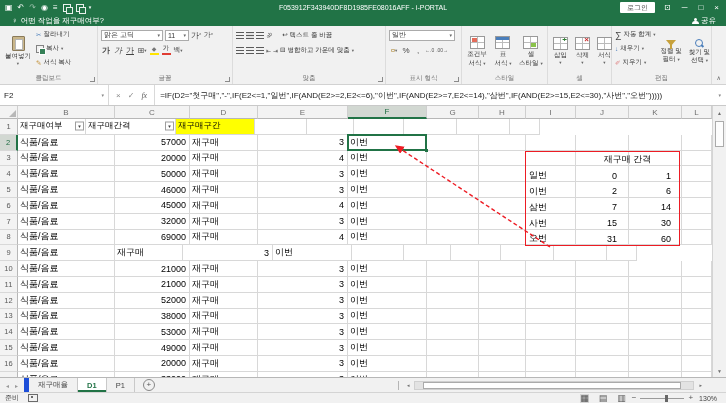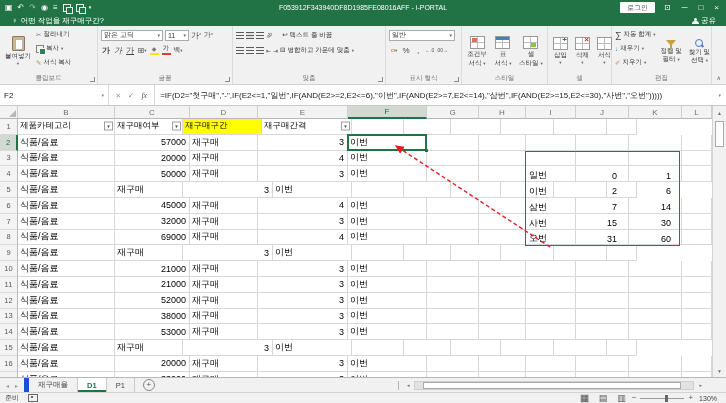--- a/index.html
+++ b/index.html
@@ -155,21 +155,21 @@
         <span>─</span>
         <span>□</span>
         <span>×</span>
       </div>
     </div>
   </div>
 
   <div class="tabrow">
     <div class="tellme">
       <span>♀</span>
-      <span>어떤 작업을 재구매구간?</span>
+      <span>어떤 작업을 재구매여부?</span>
     </div>
     <div class="share">
       <span class="person"></span>
       <span>공유</span>
     </div>
   </div>
 
   <div class="ribbon">
 
     <div class="rgroup" style="width:98px">
@@ -392,24 +392,23 @@
         <div class="ch" style="width: 52px;">G</div>
         <div class="ch" style="width: 47px;">H</div>
         <div class="ch" style="width: 50px;">I</div>
         <div class="ch" style="width: 53px;">J</div>
         <div class="ch" style="width: 53px;">K</div>
         <div class="ch" style="width: 30px;">L</div>
       </div>
     <div class="gridrows" id="gridrows">
         <div class="grow">
           <div class="rn">1</div>
-          <div class="cell hdrcell" style="width: 97px;">제품카테고리<span class="filterbtn">▼</span></div>
           <div class="cell hdrcell" style="width: 68px;">재구매여부<span class="filterbtn">▼</span></div>
+          <div class="cell hdrcell" style="width: 90px;">재구매간격<span class="filterbtn">▼</span></div>
           <div class="cell hdrcell f1" style="width: 79px;">재구매구간</div>
-          <div class="cell hdrcell" style="width: 90px;">재구매간격<span class="filterbtn">▼</span></div>
           <div class="cell " style="width: 52px;"></div>
           <div class="cell " style="width: 47px;"></div>
           <div class="cell " style="width: 50px;"></div>
           <div class="cell " style="width: 53px;"></div>
           <div class="cell " style="width: 53px;"></div>
           <div class="cell " style="width: 30px;"></div>
         </div>
         <div class="grow">
           <div class="rn sel">2</div>
           <div class="cell " style="width: 97px;">식품/음료</div>
@@ -448,20 +447,21 @@
           <div class="cell " style="width: 52px;"></div>
           <div class="cell " style="width: 47px;"></div>
           <div class="cell " style="width: 50px;"></div>
           <div class="cell " style="width: 53px;"></div>
           <div class="cell " style="width: 53px;"></div>
           <div class="cell " style="width: 30px;"></div>
         </div>
         <div class="grow">
           <div class="rn">5</div>
           <div class="cell " style="width: 97px;">식품/음료</div>
+          <div class="cell num" style="width: 75px;">46000</div>
           <div class="cell " style="width: 68px;">재구매</div>
           <div class="cell num" style="width: 90px;">3</div>
           <div class="cell " style="width: 79px;">이번</div>
           <div class="cell " style="width: 52px;"></div>
           <div class="cell " style="width: 47px;"></div>
           <div class="cell " style="width: 50px;"></div>
           <div class="cell " style="width: 53px;"></div>
           <div class="cell " style="width: 53px;"></div>
           <div class="cell " style="width: 30px;"></div>
         </div>
@@ -586,20 +586,21 @@
           <div class="cell " style="width: 52px;"></div>
           <div class="cell " style="width: 47px;"></div>
           <div class="cell " style="width: 50px;"></div>
           <div class="cell " style="width: 53px;"></div>
           <div class="cell " style="width: 53px;"></div>
           <div class="cell " style="width: 30px;"></div>
         </div>
         <div class="grow">
           <div class="rn">15</div>
           <div class="cell " style="width: 97px;">식품/음료</div>
+          <div class="cell num" style="width: 75px;">49000</div>
           <div class="cell " style="width: 68px;">재구매</div>
           <div class="cell num" style="width: 90px;">3</div>
           <div class="cell " style="width: 79px;">이번</div>
           <div class="cell " style="width: 52px;"></div>
           <div class="cell " style="width: 47px;"></div>
           <div class="cell " style="width: 50px;"></div>
           <div class="cell " style="width: 53px;"></div>
           <div class="cell " style="width: 53px;"></div>
           <div class="cell " style="width: 30px;"></div>
         </div>
@@ -627,20 +628,21 @@
           <div class="cell " style="width: 52px;"></div>
           <div class="cell " style="width: 47px;"></div>
           <div class="cell " style="width: 50px;"></div>
           <div class="cell " style="width: 53px;"></div>
           <div class="cell " style="width: 53px;"></div>
           <div class="cell " style="width: 30px;"></div>
         </div>
       </div>
 
     <div class="lookup" id="lookup">
+        <span class="ltitle">재구매 간격</span>
         <span class="lname" style="top: 15.8px;">일번</span>
         <span class="lv1" style="top: 15.8px;">0</span>
         <span class="lv2" style="top: 15.8px;">1</span>
         <span class="lname" style="top: 31.6px;">이번</span>
         <span class="lv1" style="top: 31.6px;">2</span>
         <span class="lv2" style="top: 31.6px;">6</span>
         <span class="lname" style="top: 47.4px;">삼번</span>
         <span class="lv1" style="top: 47.4px;">7</span>
         <span class="lv2" style="top: 47.4px;">14</span>
         <span class="lname" style="top: 63.2px;">사번</span>

